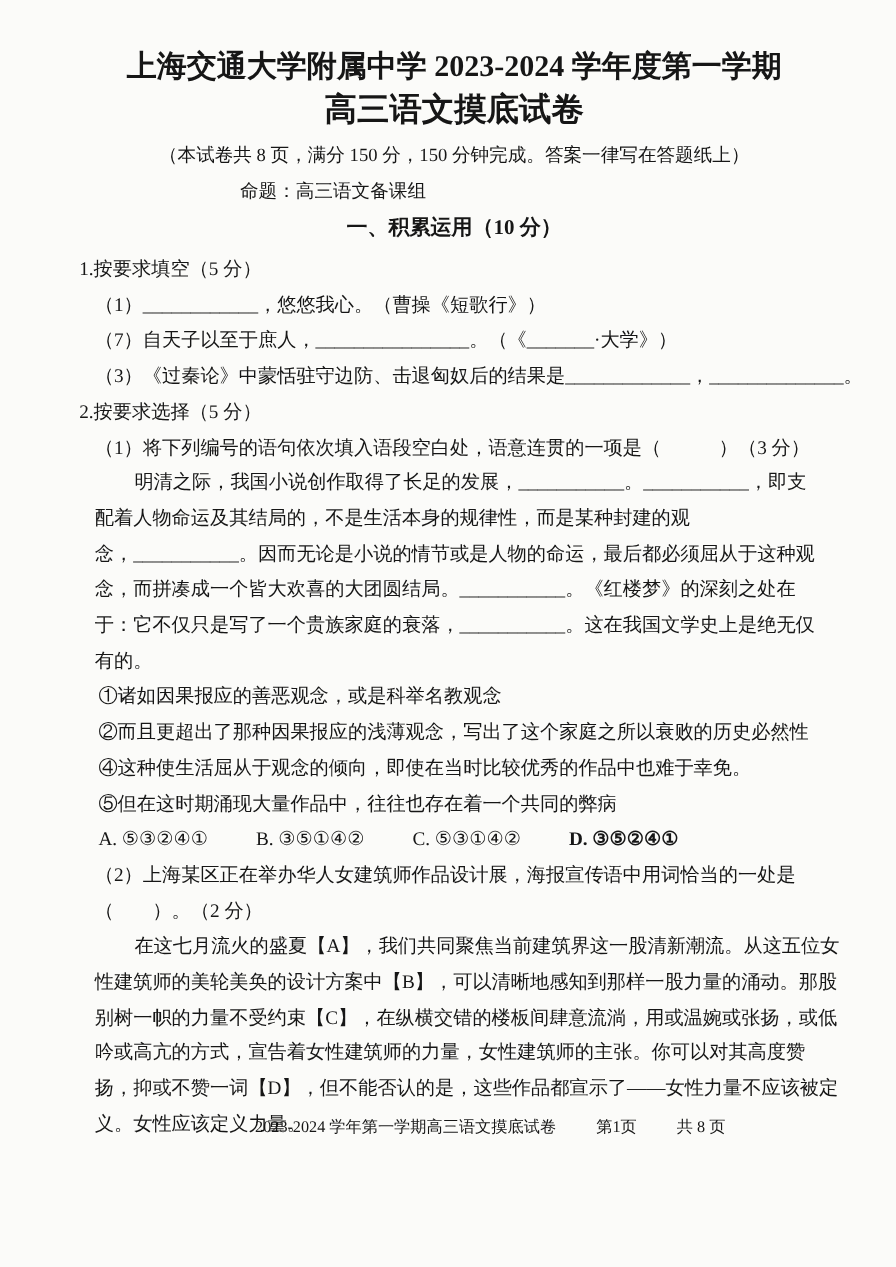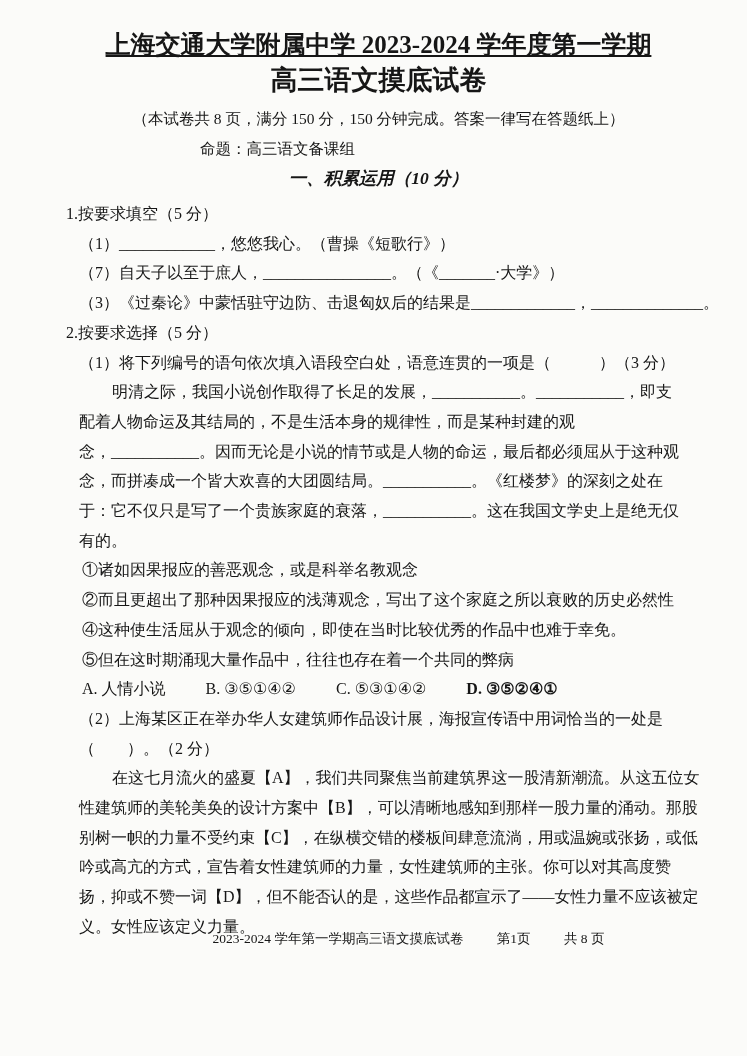--- a/index.html
+++ b/index.html
@@ -12,39 +12,39 @@
     overflow: hidden;
   }
   .page {
     position: absolute; inset: 0;
     padding: 26px 56px 0 66px;
     box-sizing: border-box;
   }
   .title1 {
     text-align: center; font-weight: bold;
     font-size: 25px; line-height: 35px;
-    margin-top: 1px; white-space: nowrap; text-decoration: underline;
+    margin-top: 12px; white-space: nowrap;
   }
   .title2 {
     text-align: center; font-weight: bold;
     font-size: 27px; line-height: 37px;
     white-space: nowrap;
   }
   .note {
     text-align: center; font-size: 15.5px;
     line-height: 26px; margin-top: 7px; white-space: nowrap;
   }
   .setter {
     font-size: 15.5px; line-height: 26px;
     padding-left: 134px; margin-top: 4px; white-space: nowrap;
   }
   .heading {
     text-align: center; font-weight: bold;
     font-size: 17.5px; line-height: 28px;
-    margin-top: 2px; white-space: nowrap; font-style: italic;
+    margin-top: 2px; white-space: nowrap;
   }
   .content { margin-top: 7px; }
   .line {
     font-size: 16px; line-height: 29.7px;
     white-space: nowrap;
   }
   .sub   { padding-left: 13px; }
   .pfirst{ padding-left: 46px; }
   .pcont { padding-left: 13px; }
   .numit { padding-left: 16px; }
@@ -85,21 +85,21 @@
     <div class="line pcont">念，而拼凑成一个皆大欢喜的大团圆结局。___________。《红楼梦》的深刻之处在</div>
     <div class="line pcont">于：它不仅只是写了一个贵族家庭的衰落，___________。这在我国文学史上是绝无仅</div>
     <div class="line pcont">有的。</div>
 
     <div class="line numit">①诸如因果报应的善恶观念，或是科举名教观念</div>
     <div class="line numit">②而且更超出了那种因果报应的浅薄观念，写出了这个家庭之所以衰败的历史必然性</div>
     <div class="line numit">④这种使生活屈从于观念的倾向，即使在当时比较优秀的作品中也难于幸免。</div>
     <div class="line numit">⑤但在这时期涌现大量作品中，往往也存在着一个共同的弊病</div>
 
     <div class="line options">
-      <span>A. 人情小说</span>
+      <span>A. ⑤③②④①</span>
       <span>B. ③⑤①④②</span>
       <span>C. ⑤③①④②</span>
       <span>D. ③⑤②④①</span>
     </div>
 
     <div class="line sub">（2）上海某区正在举办华人女建筑师作品设计展，海报宣传语中用词恰当的一处是</div>
     <div class="line sub">（　　）。（2 分）</div>
 
     <div class="line pfirst">在这七月流火的盛夏【A】，我们共同聚焦当前建筑界这一股清新潮流。从这五位女</div>
     <div class="line pcont">性建筑师的美轮美奂的设计方案中【B】，可以清晰地感知到那样一股力量的涌动。那股</div>

